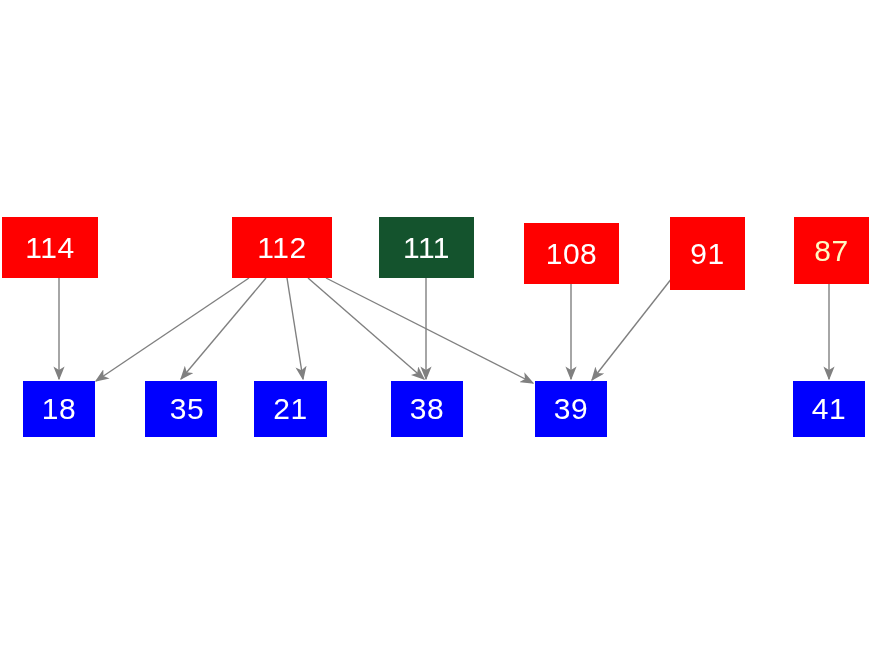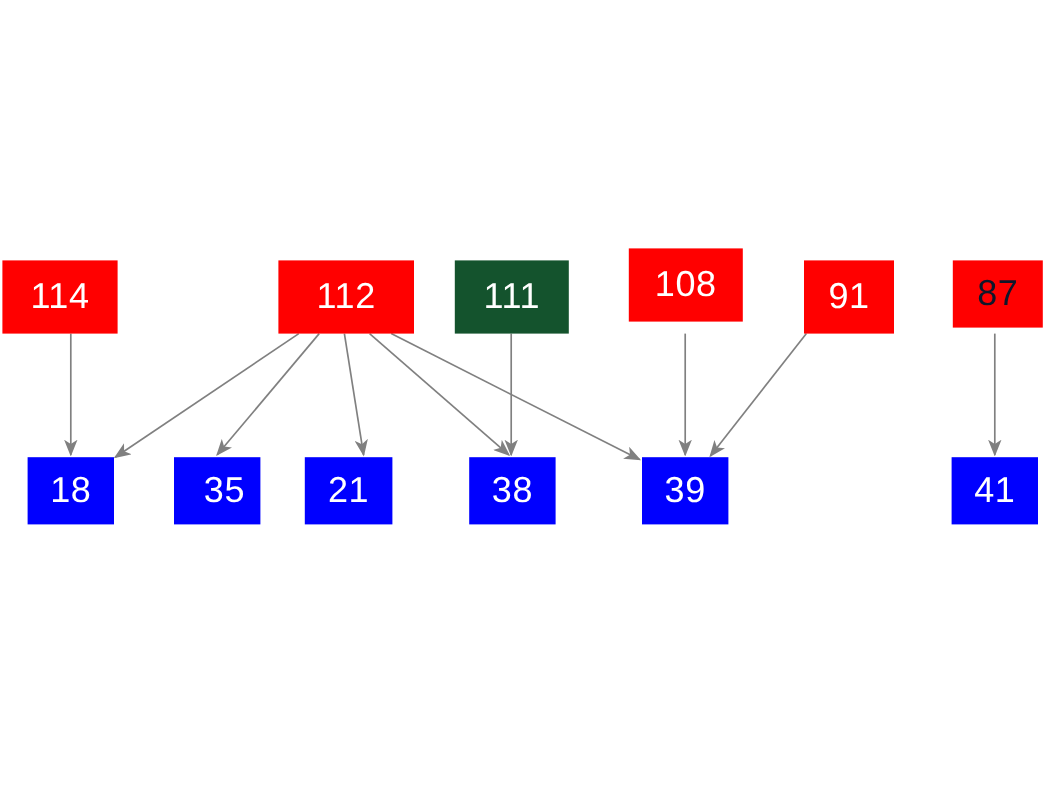--- a/index.html
+++ b/index.html
@@ -59,33 +59,33 @@
         <line x1="426" y1="278" x2="426" y2="379" stroke="#808080" stroke-width="1.4" marker-end="url(#arrowhead)"></line>
         <line x1="571" y1="278" x2="571" y2="379" stroke="#808080" stroke-width="1.4" marker-end="url(#arrowhead)"></line>
         <line x1="672" y1="278" x2="592" y2="380" stroke="#808080" stroke-width="1.4" marker-end="url(#arrowhead)"></line>
         <line x1="829" y1="278" x2="829" y2="379" stroke="#808080" stroke-width="1.4" marker-end="url(#arrowhead)"></line>
       </g>
   </svg>
   <div id="nodes-group">
       <div class="node node-source" style="left: 2px; top: 217px; width: 96px; height: 61px; background: rgb(255, 0, 0); color: rgb(255, 255, 255);">
         <span class="node-label">114</span>
       </div>
-      <div class="node node-source" style="left: 232px; top: 217px; width: 113px; height: 61px; background: rgb(255, 0, 0); color: rgb(255, 255, 255);">
+      <div class="node node-source" style="left: 232px; top: 217px; width: 100px; height: 61px; background: rgb(255, 0, 0); color: rgb(255, 255, 255);">
         <span class="node-label">112</span>
       </div>
       <div class="node node-source" style="left: 379px; top: 217px; width: 95px; height: 61px; background: #14532d; color: rgb(255, 255, 255);">
         <span class="node-label">111</span>
       </div>
-      <div class="node node-source" style="left: 524px; top: 207px; width: 95px; height: 61px; background: rgb(255, 0, 0); color: rgb(255, 255, 255);">
+      <div class="node node-source" style="left: 524px; top: 223px; width: 95px; height: 61px; background: rgb(255, 0, 0); color: rgb(255, 255, 255);">
         <span class="node-label">108</span>
       </div>
-      <div class="node node-source" style="left: 670px; top: 217px; width: 75px; height: 61px; background: rgb(255, 0, 0); color: rgb(255, 255, 255);">
+      <div class="node node-source" style="left: 670px; top: 217px; width: 75px; height: 73px; background: rgb(255, 0, 0); color: rgb(255, 255, 255);">
         <span class="node-label">91</span>
       </div>
-      <div class="node node-source" style="left: 794px; top: 217px; width: 75px; height: 56px; background: rgb(255, 0, 0); color: #0f172a;">
+      <div class="node node-source" style="left: 794px; top: 217px; width: 75px; height: 67px; background: rgb(255, 0, 0); color: #fef9c3;">
         <span class="node-label">87</span>
       </div>
       <div class="node node-target" style="left: 23px; top: 381px; width: 72px; height: 56px; background: rgb(0, 0, 255); color: rgb(255, 255, 255);">
         <span class="node-label">18</span>
       </div>
       <div class="node node-target" style="left: 145px; top: 381px; width: 72px; height: 56px; background: rgb(0, 0, 255); color: rgb(255, 255, 255); padding-left: 12px;">
         <span class="node-label">35</span>
       </div>
       <div class="node node-target" style="left: 254px; top: 381px; width: 73px; height: 56px; background: rgb(0, 0, 255); color: rgb(255, 255, 255);">
         <span class="node-label">21</span>

